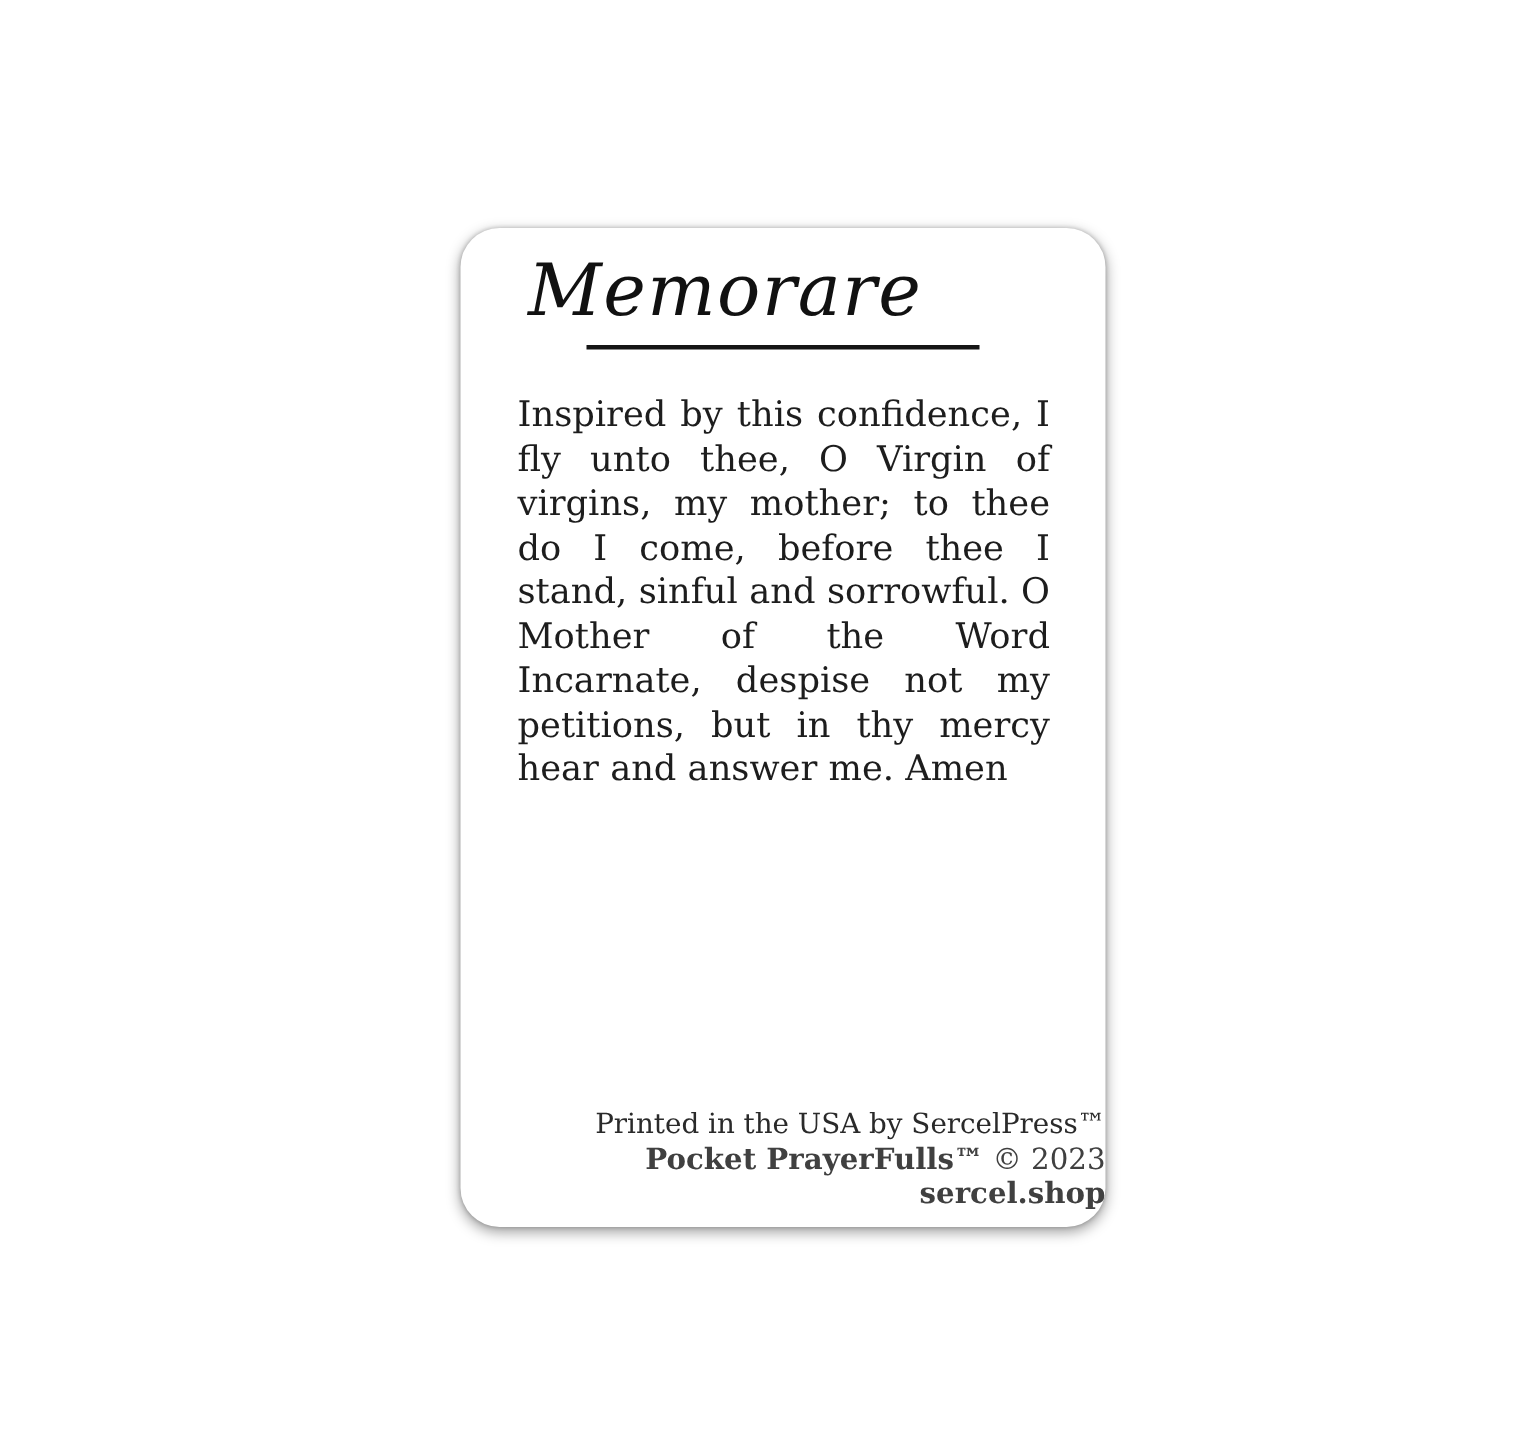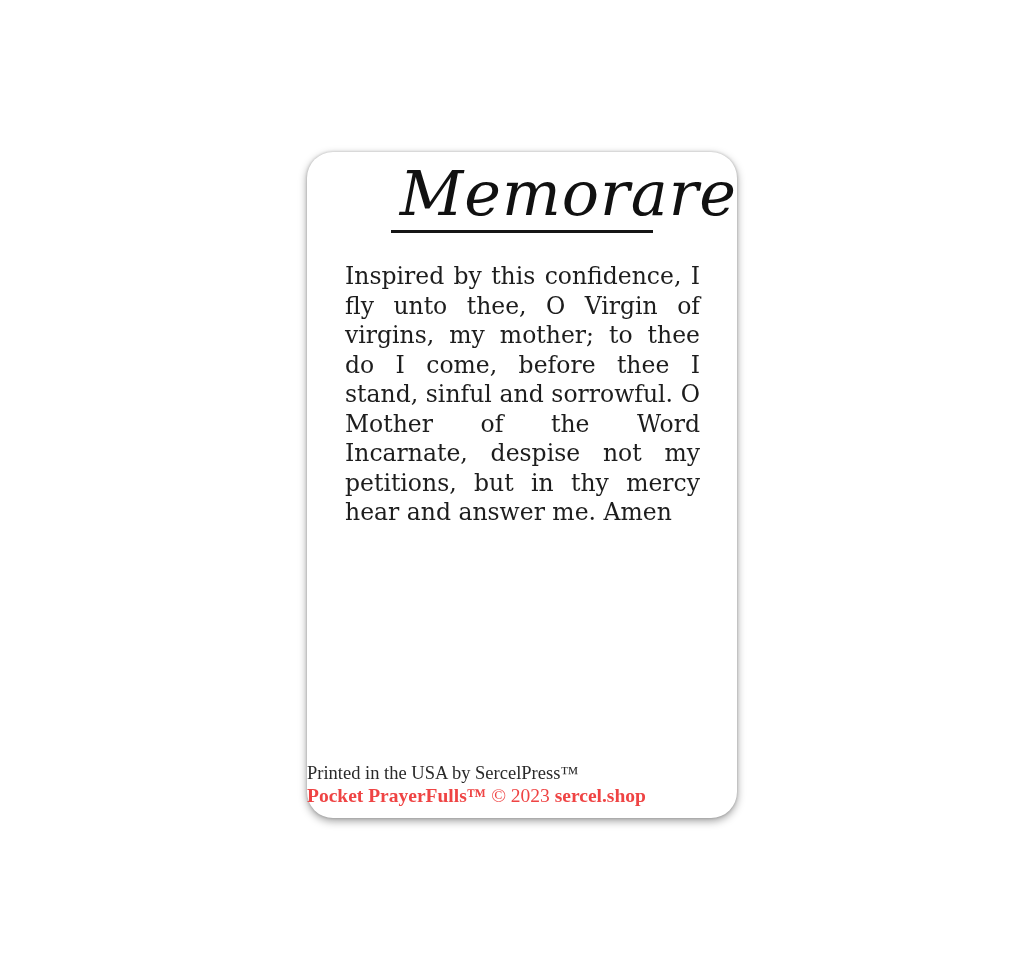--- a/index.html
+++ b/index.html
@@ -17,59 +17,59 @@
   .card {
     position: absolute;
     left: 307px; top: 152px;
     width: 430px; height: 666px;
     background: #ffffff;
     border-radius: 26px;
     box-shadow: 0 3px 9px rgba(0,0,0,0.38), 0 0 3px rgba(0,0,0,0.22);
   }
   .title {
     margin-top: 12px;
-    text-align: right;
+    text-align: left;
     font-family: "DejaVu Serif", serif;
     font-style: italic;
     font-weight: 400;
-    font-size: 62px;
+    font-size: 48px;
     line-height: 60px;
     color: #111111;
     letter-spacing: 1px;
+    margin-left: 45px;
   }
   .divider {
     width: 262px; height: 3px;
     margin: 6px auto 0 auto;
     background: #151515;
   }
   .body-text {
     margin: 29px 37px 0 38px;
     font-size: 23.5px;
     line-height: 29.5px;
     color: #1d1d1d;
     text-align: justify;
     text-justify: inter-word;
   }
   .body-text + .body-text { margin-top: 8px; }
   .footer {
     position: absolute;
     left: 0; right: 0; bottom: 11px;
-    text-align: left;
+    text-align: right;
     color: #2a2a2a;
-    font-family: Liberation Serif, serif;
   }
   .footer-line1 {
     font-size: 18.5px;
     line-height: 22px;
     font-weight: 400;
   }
   .footer-line2 {
     font-size: 19.5px;
     line-height: 23px;
-    color: #ef4444;
+    color: #404040;
   }
   .footer-line2 .bold { font-weight: 700; }
 </style>
 </head>
 <body>
 
 <div class="stage">
   <div class="card">
 
     <h1 class="title">Memorare</h1>

